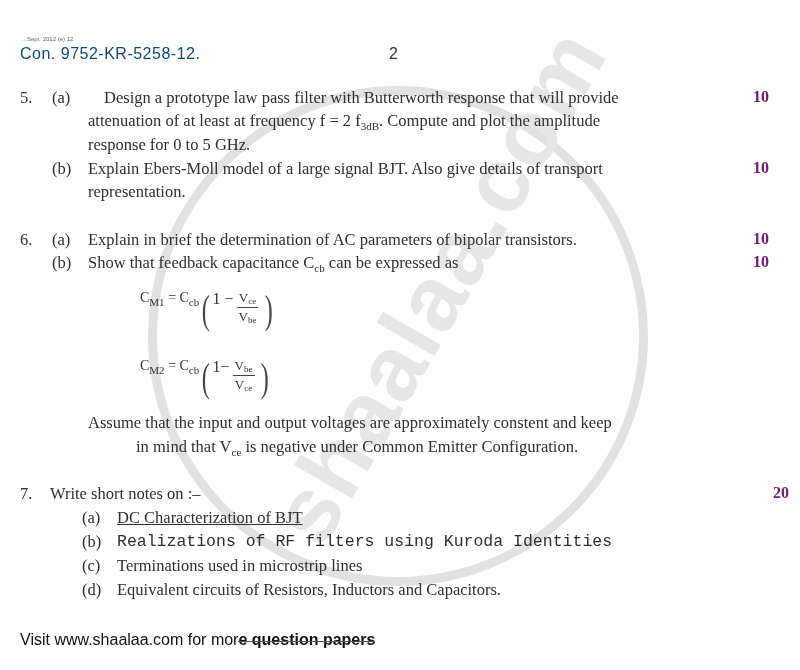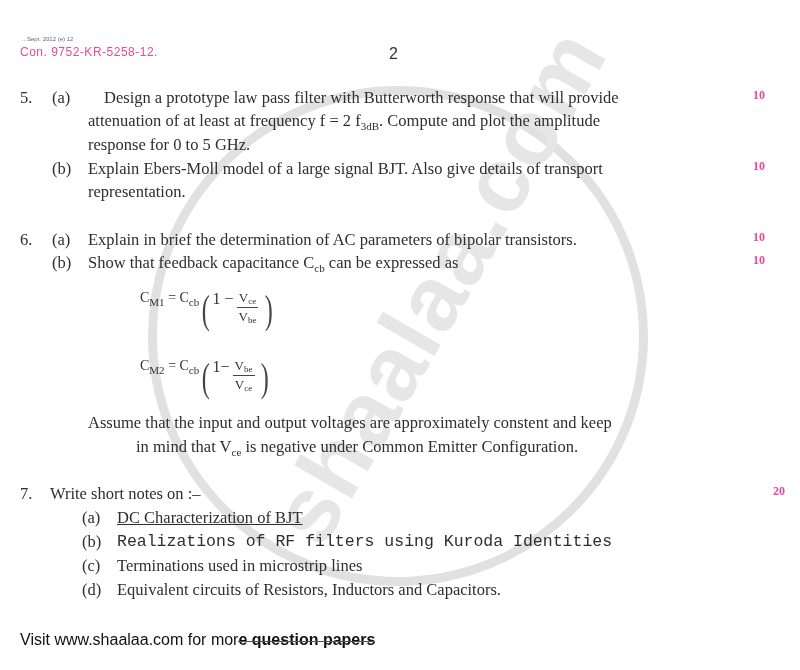--- a/index.html
+++ b/index.html
@@ -19,29 +19,29 @@
       font-size: 92px; font-weight: bold; color: #e6e6e6;
       transform: rotate(-60deg); transform-origin: center center;
       z-index: 0; letter-spacing: 2px;
     }
     .layer { position: absolute; z-index: 1; }
     .stamp {
       left: 22px; top: 36px; font-size: 6px; color: #666;
       font-family: "Liberation Sans", sans-serif;
     }
     .paper-code {
-      left: 20px; top: 45px; font-size: 12px; color: #ec4899;
+      left: 20px; top: 45px; font-size: 16px; color: #0c4a6e;
       font-family: "Liberation Sans", "DejaVu Sans", sans-serif; letter-spacing: 0.5px;
     }
     .page-num {
       left: 389px; top: 45px; font-size: 16px; color: #333;
       font-family: "Liberation Sans", "DejaVu Sans", sans-serif;
     }
     .line { position: absolute; z-index: 1; font-size: 16.5px; white-space: nowrap; color: #2e2e2e; }
-    .marks { position: absolute; z-index: 1; left: 753px; font-size: 12px; font-weight: bold; color: #ec4899; }
+    .marks { position: absolute; z-index: 1; left: 753px; font-size: 16px; font-weight: bold; color: #701a75; }
     sub { font-size: 11px; vertical-align: -4px; }
     .formula {
       position: absolute; z-index: 1; display: flex; align-items: flex-start;
       font-size: 16px; white-space: nowrap; color: #333;
     }
     .formula .lhs { font-size: 14px; }
     .paren { font-size: 40px; font-weight: 100; line-height: 1; color: #444; transform: scaleX(0.6); display: inline-block; }
     .frac { display: inline-flex; flex-direction: column; align-items: center; margin: 0 3px; font-size: 13px; }
     .frac .num { border-bottom: 1px solid #444; padding: 0 2px 1px 2px; }
     .frac .den { padding: 1px 2px 0 2px; }

